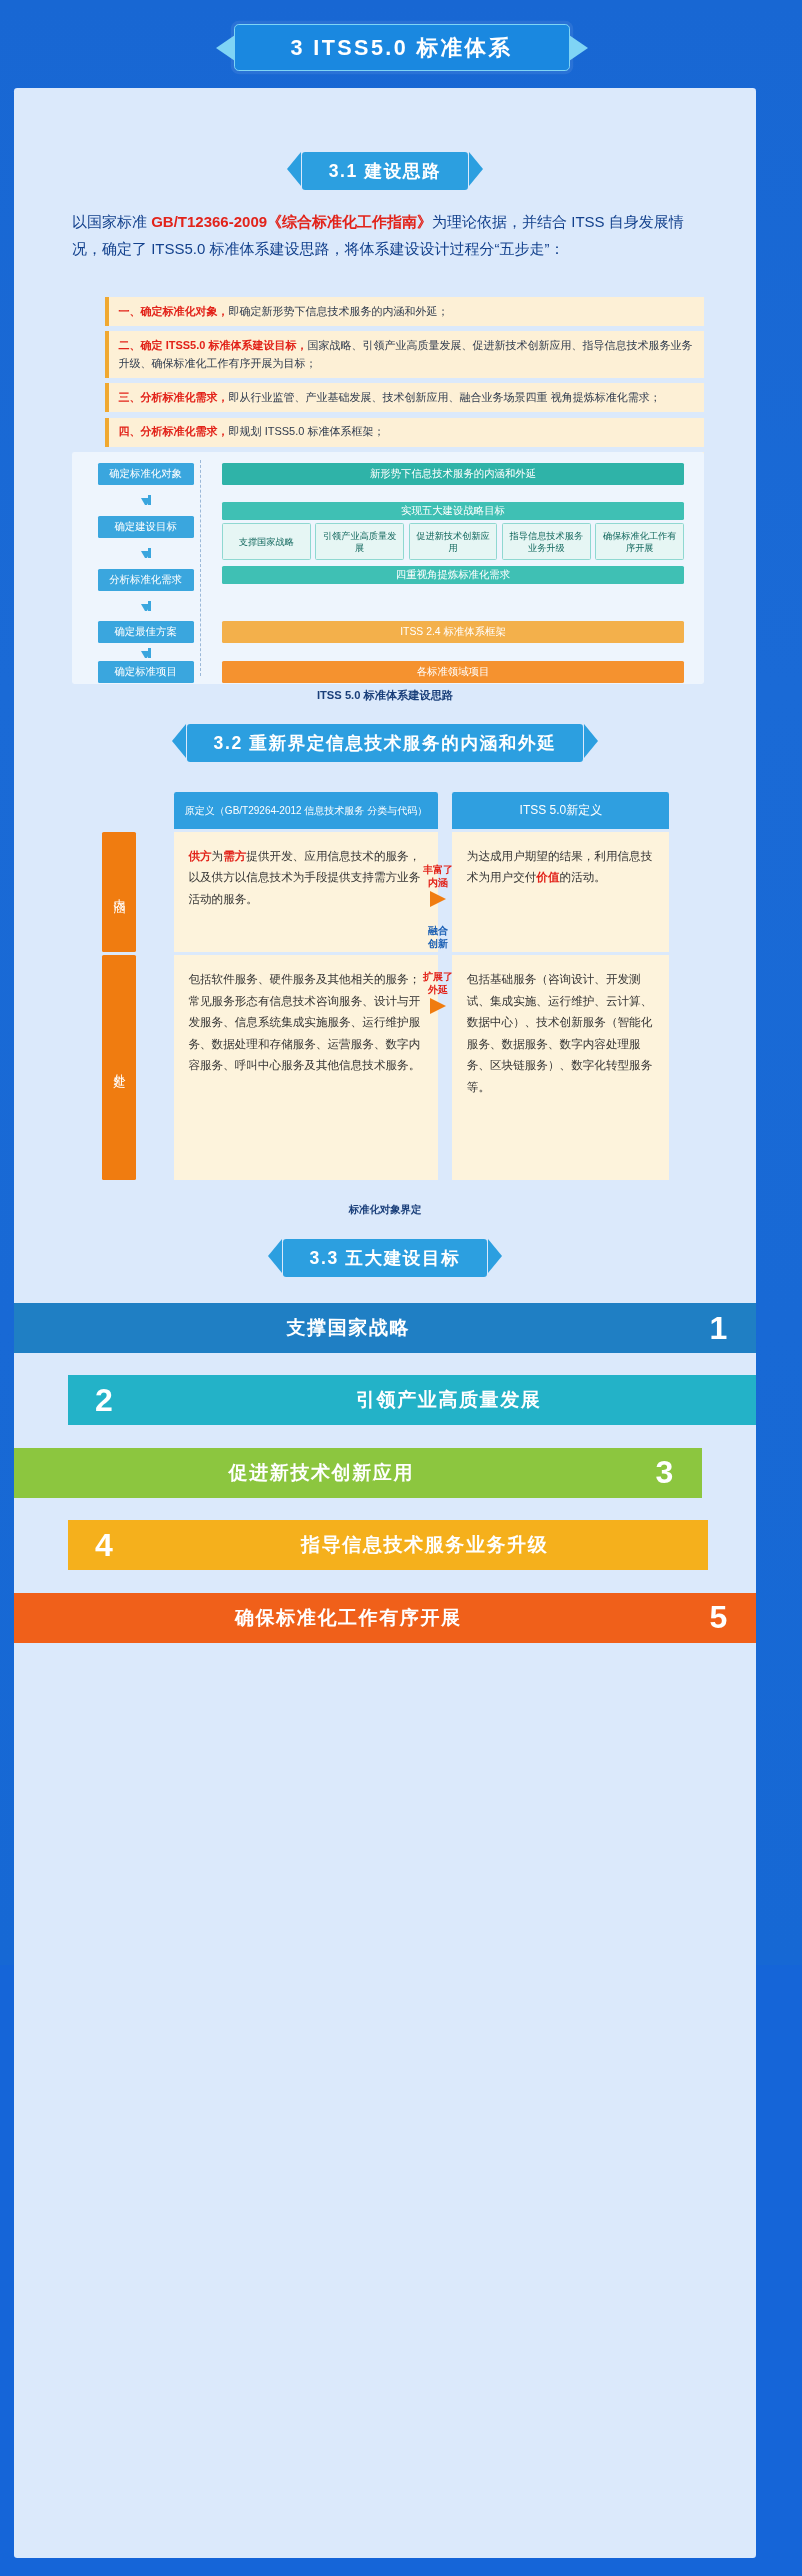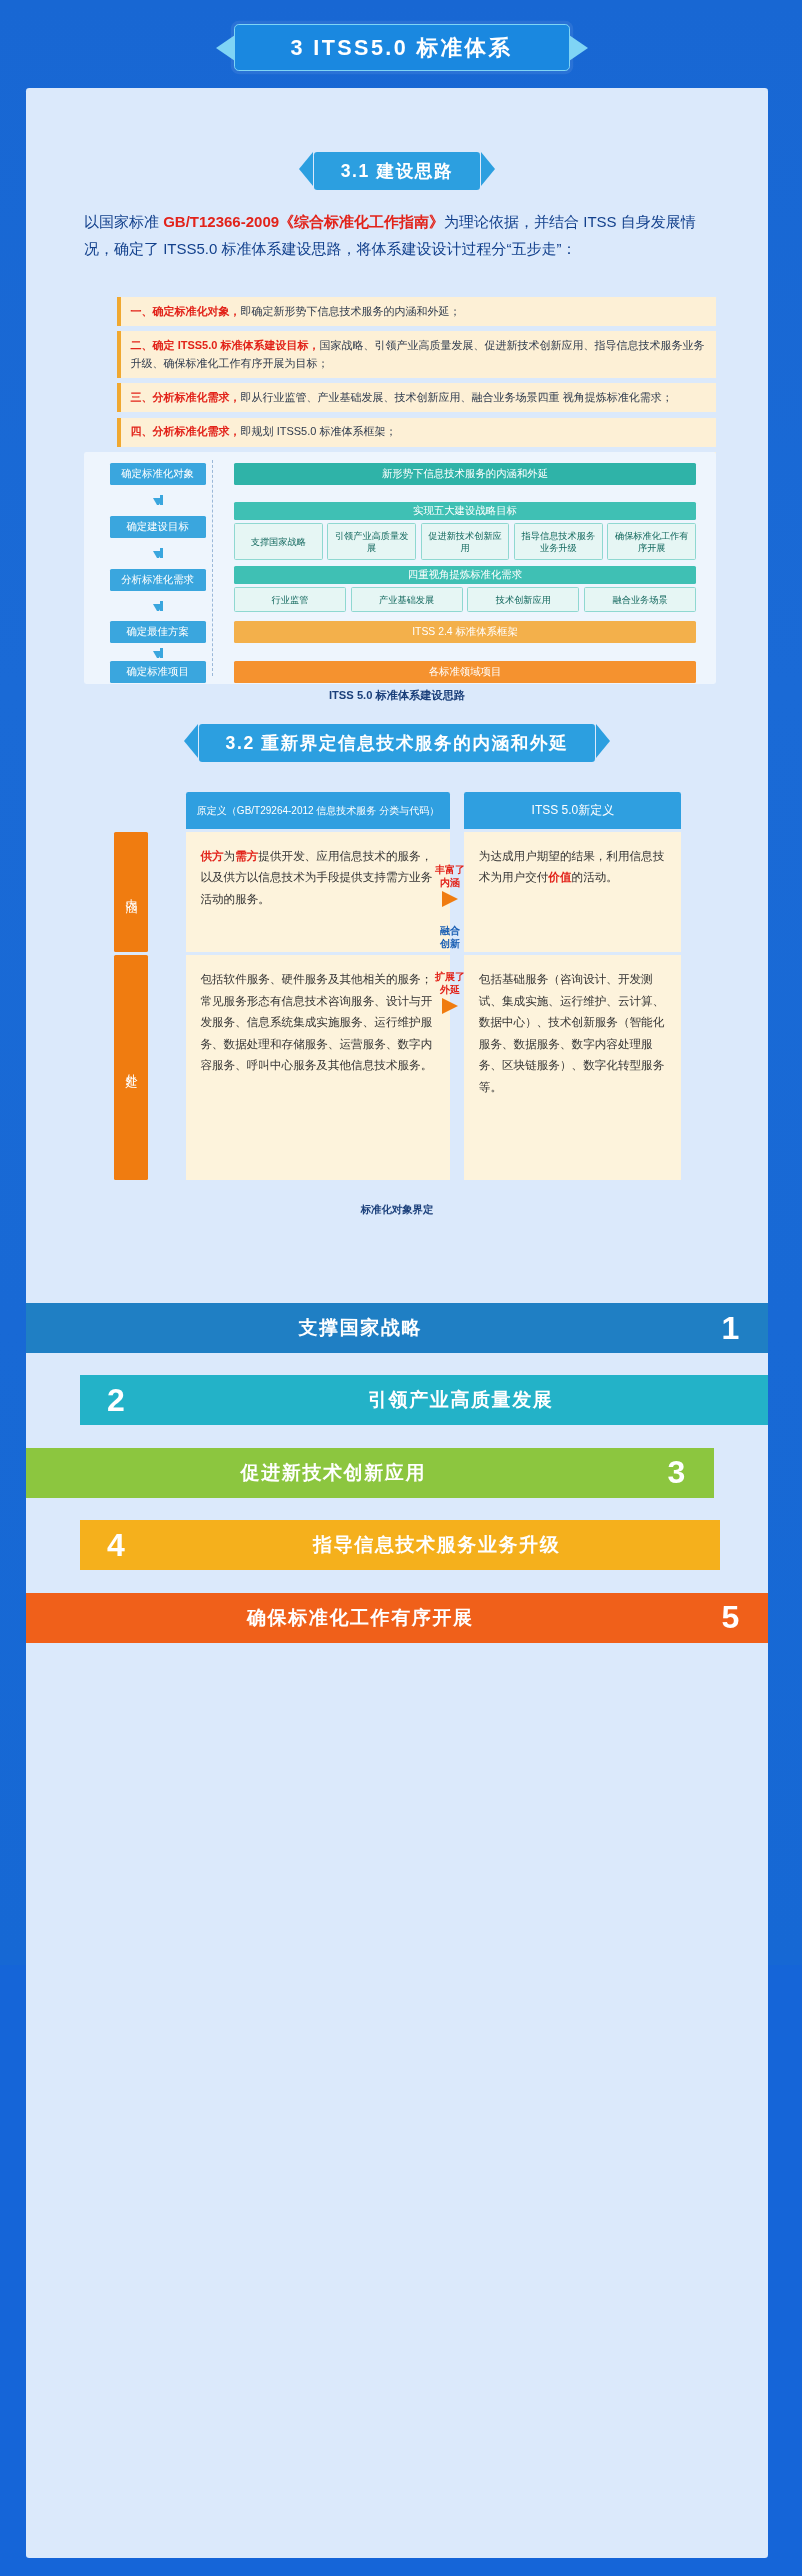--- a/index.html
+++ b/index.html
@@ -38,21 +38,21 @@
     position:absolute; top:50%; transform:translateY(-50%);
     width:0;height:0;
     border-top:13.6px solid transparent;
     border-bottom:13.6px solid transparent;
   }
   .banner::before { left:-19px; border-right:19px solid #7fd4f5; }
   .banner::after  { right:-19px; border-left:19px solid #7fd4f5; }
 
   
   .card {
-    position:absolute; left:26px; top:88px; width:742px; height:2470px;
+    position:absolute; left:14px; top:88px; width:742px; height:2470px;
     background:#dbe9fb;
     border-radius:3.2px;
   }
   
   .ribbon {
     position:relative;
     margin:0 auto;
     background:#2c9fe0;
     color:#fff;
     font-size:17.6px;
@@ -259,26 +259,20 @@
       <div class="rbox teal2" style="top:50px;height:18.4px;">实现五大建设战略目标</div>
       <div class="subrow" style="top:71px;">
         <div class="subcell">支撑国家战略</div>
         <div class="subcell">引领产业高质量发展</div>
         <div class="subcell">促进新技术创新应用</div>
         <div class="subcell">指导信息技术服务业务升级</div>
         <div class="subcell">确保标准化工作有序开展</div>
       </div>
 
       <div class="rbox teal2" style="top:114px;height:18.4px;">四重视角提炼标准化需求</div>
-      <div class="subrow" style="top:135px;">
-        <div class="subcell">行业监管</div>
-        <div class="subcell">产业基础发展</div>
-        <div class="subcell">技术创新应用</div>
-        <div class="subcell">融合业务场景</div>
-      </div>
 
       <div class="rbox orange" style="top:169px;height:21.6px;">ITSS 2.4 标准体系框架</div>
       <div class="rbox orange2" style="top:209px;height:21.6px;">各标准领域项目</div>
     </div>
 
     <div class="flow-cap">ITSS 5.0 标准体系建设思路</div>
 
     <div class="s32-title ribbon-row">
       <span class="ribbon">3.2 重新界定信息技术服务的内涵和外延</span>
     </div>
@@ -315,20 +309,23 @@
         <div class="mid-arrow" style="left:312px; top:16px;">
           <div>扩展了</div>
           <div>外延</div>
           <div class="mid-tri"></div>
         </div>
       </div>
     </div>
 
     <div class="def-cap">标准化对象界定</div>
 
+    <div class="s33-title ribbon-row">
+      <span class="ribbon">3.3 五大建设目标</span>
+    </div>
 
     <div class="goals">
       <div class="goal g1 bar-w-1">
         <span class="txt">支撑国家战略</span>
         <span class="num">1</span>
       </div>
       <div class="goal g2 rev bar-w-2">
         <span class="txt">引领产业高质量发展</span>
         <span class="num">2</span>
       </div>

